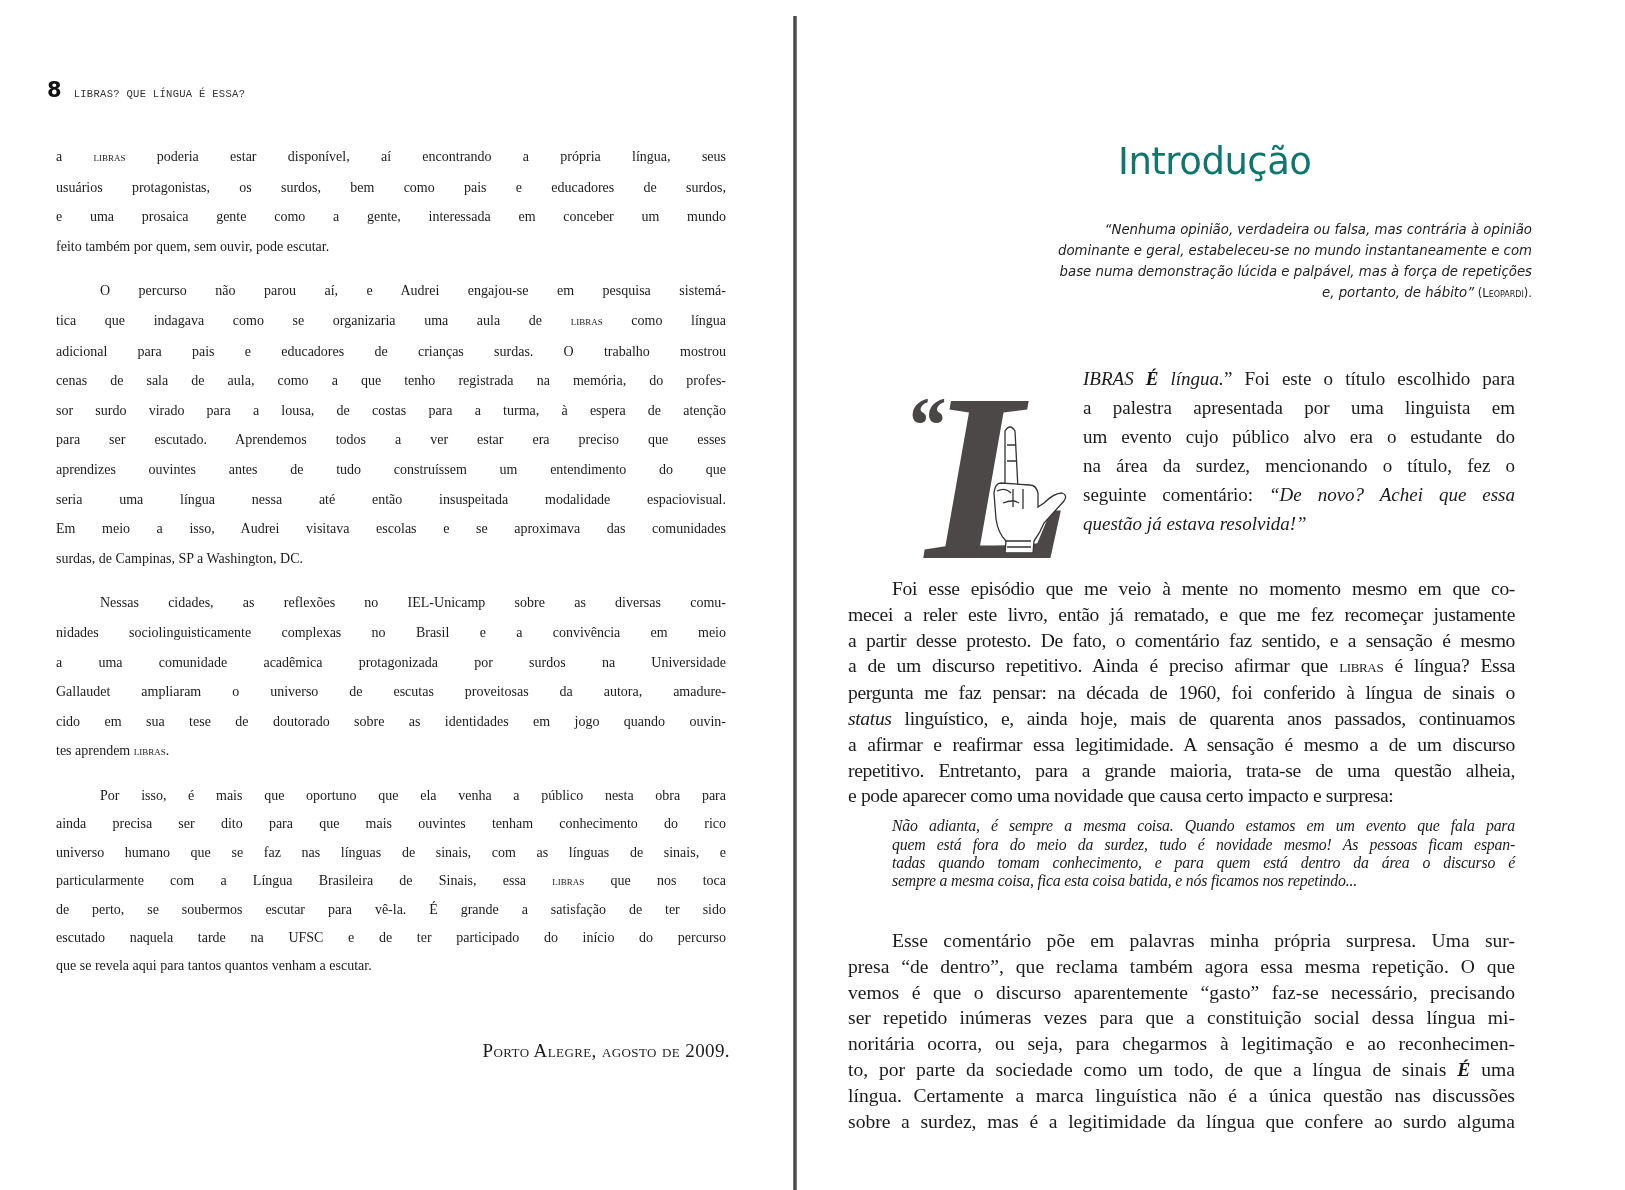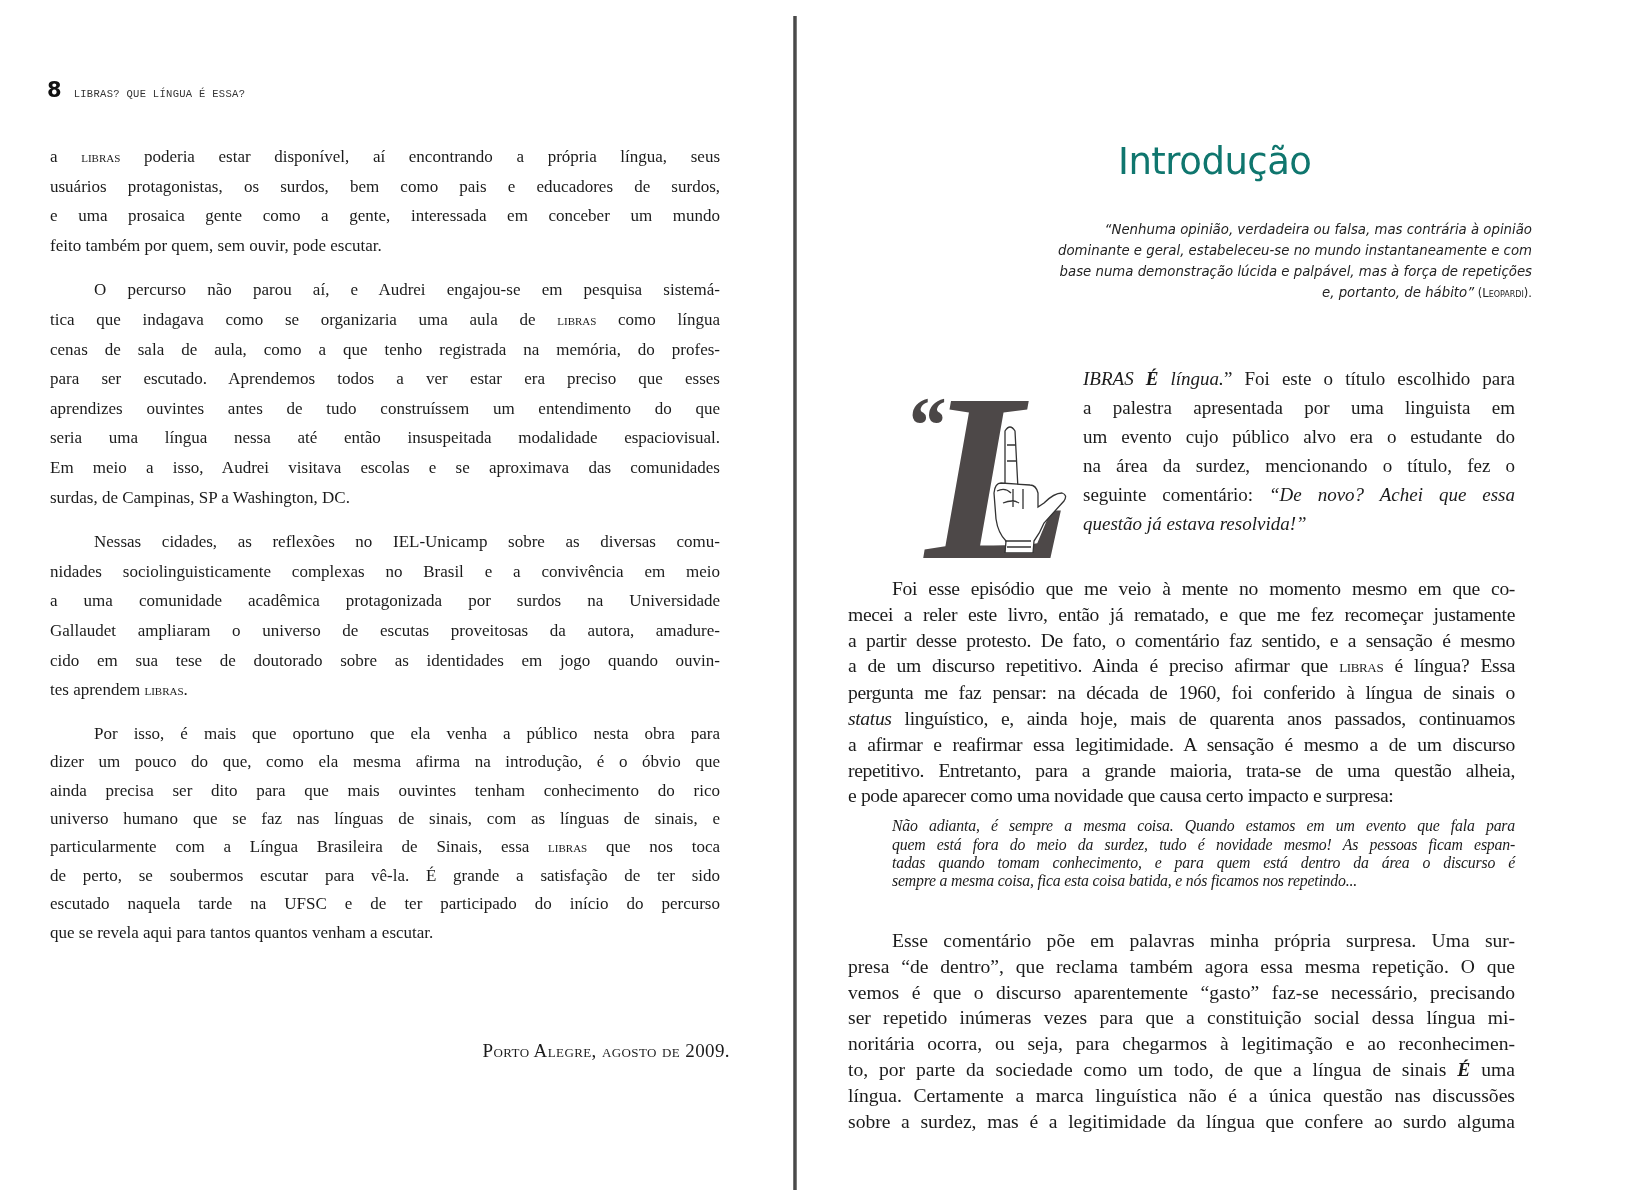--- a/index.html
+++ b/index.html
@@ -9,21 +9,21 @@
   }
   .page { position: absolute; top: 0; height: 1190px; }
   .page-left { left: 0; width: 790px; }
   .spine {
     position: absolute; left: 793px; top: 16px; width: 4px; height: 1174px;
     background: linear-gradient(90deg, #8a8a8a, #3a3a3a 45%, #555 70%, #9a9a9a);
   }
   .running-head { position: absolute; left: 47px; top: 78px; display: flex; align-items: baseline; gap: 12px; }
   .page-number { font-family: "DejaVu Sans", sans-serif; font-weight: bold; font-size: 21px; color: #111; }
   .running-title { font-family: Liberation Mono, monospace; font-size: 10.5px; letter-spacing: 0.3px; color: #333; }
-  .body-text { position: absolute; left: 50px; width: 670px; font-size: 17px; line-height: 29.6px; text-align: justify; }
+  .body-text { position: absolute; left: 56px; width: 670px; font-size: 14px; line-height: 29.6px; text-align: justify; }
   .line { display: block; white-space: nowrap; text-align: justify; text-align-last: justify; }
   .line.last { text-align-last: left; }
   .para { margin: 0 0 15px 0; }
   .indent { padding-left: 44px; }
   .sc { font-variant: small-caps; font-size: 0.92em; }
   .signature { position: absolute; left: 50px; width: 680px; top: 1040px; text-align: right; font-size: 19px; font-variant: small-caps; letter-spacing: 0.4px; }
 
   .chapter-title { position: absolute; left: 1118px; top: 140px; font-family: "DejaVu Sans", sans-serif; font-size: 37px; color: #0f766e; letter-spacing: -0.5px; }
   .epigraph { position: absolute; left: 1010px; width: 522px; top: 219px; font-family: "DejaVu Sans", sans-serif; font-style: italic; font-size: 13.3px; line-height: 21px; text-align: right; color: #222; }
   .epigraph .sc-auth { font-style: normal; font-variant: small-caps; font-size: 11.5px; }
@@ -51,38 +51,39 @@
   <div class="body-text" style="top:142px" id="left-body">
       <div class="para">
         <span class="line">a <span class="sc">libras</span> poderia estar disponível, aí encontrando a própria língua, seus</span>
         <span class="line">usuários protagonistas, os surdos, bem como pais e educadores de surdos,</span>
         <span class="line">e uma prosaica gente como a gente, interessada em conceber um mundo</span>
         <span class="line last">feito também por quem, sem ouvir, pode escutar.</span>
       </div>
       <div class="para">
         <span class="line indent">O percurso não parou aí, e Audrei engajou-se em pesquisa sistemá-</span>
         <span class="line">tica que indagava como se organizaria uma aula de <span class="sc">libras</span> como língua</span>
+        <span class="line">adicional para pais e educadores de crianças surdas. O trabalho mostrou</span>
         <span class="line">cenas de sala de aula, como a que tenho registrada na memória, do profes-</span>
+        <span class="line">sor surdo virado para a lousa, de costas para a turma, à espera de atenção</span>
         <span class="line">para ser escutado. Aprendemos todos a ver estar era preciso que esses</span>
         <span class="line">aprendizes ouvintes antes de tudo construíssem um entendimento do que</span>
         <span class="line">seria uma língua nessa até então insuspeitada modalidade espaciovisual.</span>
         <span class="line">Em meio a isso, Audrei visitava escolas e se aproximava das comunidades</span>
         <span class="line last">surdas, de Campinas, SP a Washington, DC.</span>
       </div>
       <div class="para">
         <span class="line indent">Nessas cidades, as reflexões no IEL-Unicamp sobre as diversas comu-</span>
         <span class="line">nidades sociolinguisticamente complexas no Brasil e a convivência em meio</span>
         <span class="line">a uma comunidade acadêmica protagonizada por surdos na Universidade</span>
         <span class="line">Gallaudet ampliaram o universo de escutas proveitosas da autora, amadure-</span>
         <span class="line">cido em sua tese de doutorado sobre as identidades em jogo quando ouvin-</span>
         <span class="line last">tes aprendem <span class="sc">libras</span>.</span>
       </div>
       <div class="para" style="line-height: 28.4px;">
         <span class="line indent">Por isso, é mais que oportuno que ela venha a público nesta obra para</span>
-        <span class="line">dizer um pouco do que, como ela mesma afirma na introdução, é o óbvio que</span>
         <span class="line">ainda precisa ser dito para que mais ouvintes tenham conhecimento do rico</span>
         <span class="line">universo humano que se faz nas línguas de sinais, com as línguas de sinais, e</span>
         <span class="line">particularmente com a Língua Brasileira de Sinais, essa <span class="sc">libras</span> que nos toca</span>
         <span class="line">de perto, se soubermos escutar para vê-la. É grande a satisfação de ter sido</span>
         <span class="line">escutado naquela tarde na UFSC e de ter participado do início do percurso</span>
         <span class="line last">que se revela aqui para tantos quantos venham a escutar.</span>
       </div>
     </div>
   <div class="signature">Porto Alegre, agosto de 2009.</div>
 </div>

